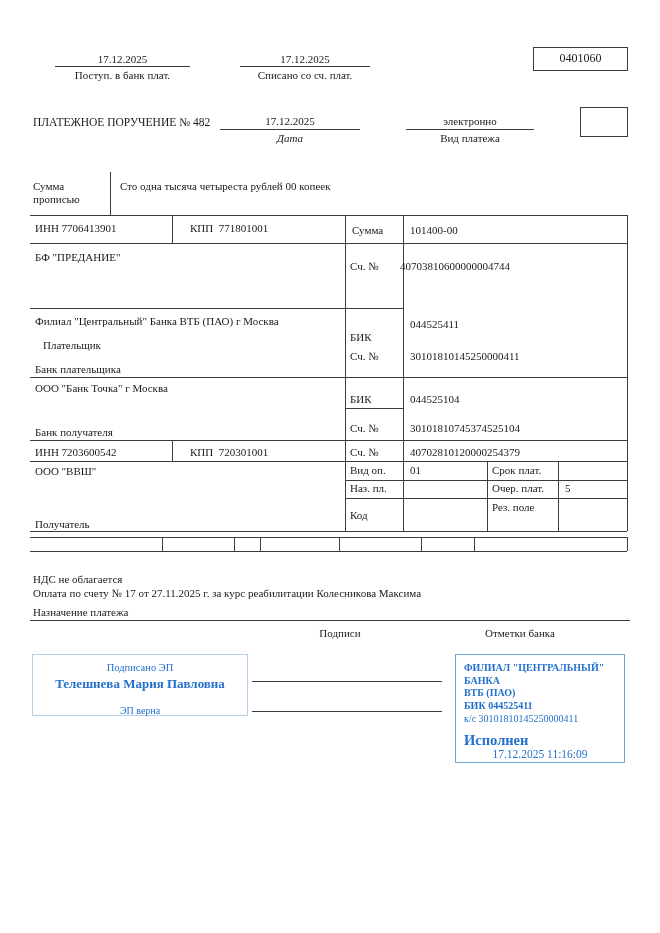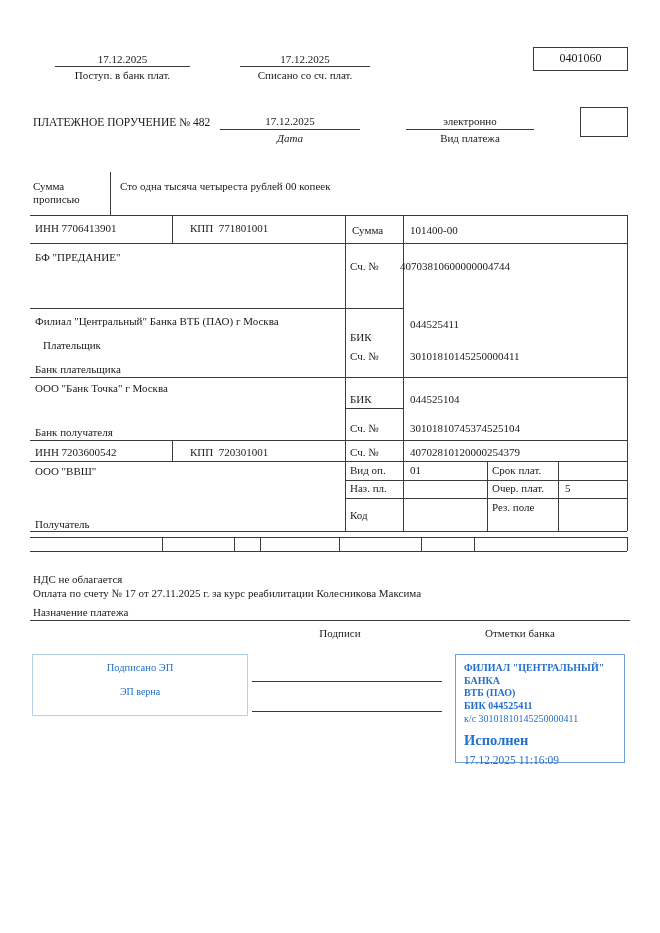--- a/index.html
+++ b/index.html
@@ -12,21 +12,21 @@
   .box{position:absolute;border:1px solid #3c3c3c;box-sizing:border-box;}
   .blue{color:#2470cc;}
   .stamp-left{position:absolute;left:32px;top:654px;width:216px;height:62px;
         border:1px solid #b4cfec;box-sizing:border-box;text-align:center;}
   .stamp-right{position:absolute;left:455px;top:654px;width:170px;height:109px;
         border:1px solid #6fa3d9;box-sizing:border-box;padding:7px 8px;}
   .stamp-right div{color:#2470cc;}
   .sr-b{font-weight:bold;font-size:10px;line-height:12.5px;}
   .sr-s{font-size:10px;line-height:12px;margin-top:1px;}
   .sr-status{font-weight:bold;font-size:14.5px;line-height:16px;margin-top:7px;}
-  .sr-dt{font-size:11.5px;margin-top:6px;}
+  .sr-dt{font-size:11.5px;text-align:center;}
 </style>
 </head>
 <body>
 
 <div class="page">
 
   <div class="t ctr" style="left:55px;top:53px;width:135px;">17.12.2025</div>
   <div class="lh" style="left:55px;top:66px;width:135px;"></div>
   <div class="t ctr" style="left:55px;top:69px;width:135px;">Поступ. в банк плат.</div>
 
@@ -126,20 +126,21 @@
   <div class="t" style="left:33px;top:559px;margin-top:28px;">Оплата по счету № 17 от 27.11.2025 г. за курс реабилитации Колесникова Максима</div>
   <div class="t" style="left:33px;top:573px;">НДС не облагается</div>
   <div class="t" style="left:33px;top:606px;">Назначение платежа</div>
   <div class="lh" style="left:30px;top:620px;width:600px;"></div>
 
   <div class="t ctr" style="left:280px;top:627px;width:120px;">Подписи</div>
   <div class="t ctr" style="left:455px;top:627px;width:130px;">Отметки банка</div>
 
   <div class="stamp-left">
     <div class="blue" style="font-size:10.5px;margin-top:7px;">Подписано ЭП</div>
+    <div class="blue" style="font-size:13px;font-weight:bold;margin-top:3px;">Телешнева Мария Павловна</div>
     <div class="blue" style="font-size:10px;margin-top:13px;">ЭП верна</div>
   </div>
 
   <div class="lh" style="left:252px;top:681px;width:190px;"></div>
   <div class="lh" style="left:252px;top:711px;width:190px;"></div>
 
   <div class="stamp-right">
     <div class="sr-b">ФИЛИАЛ "ЦЕНТРАЛЬНЫЙ" БАНКА</div>
     <div class="sr-b">ВТБ (ПАО)</div>
     <div class="sr-b">БИК 044525411</div>

